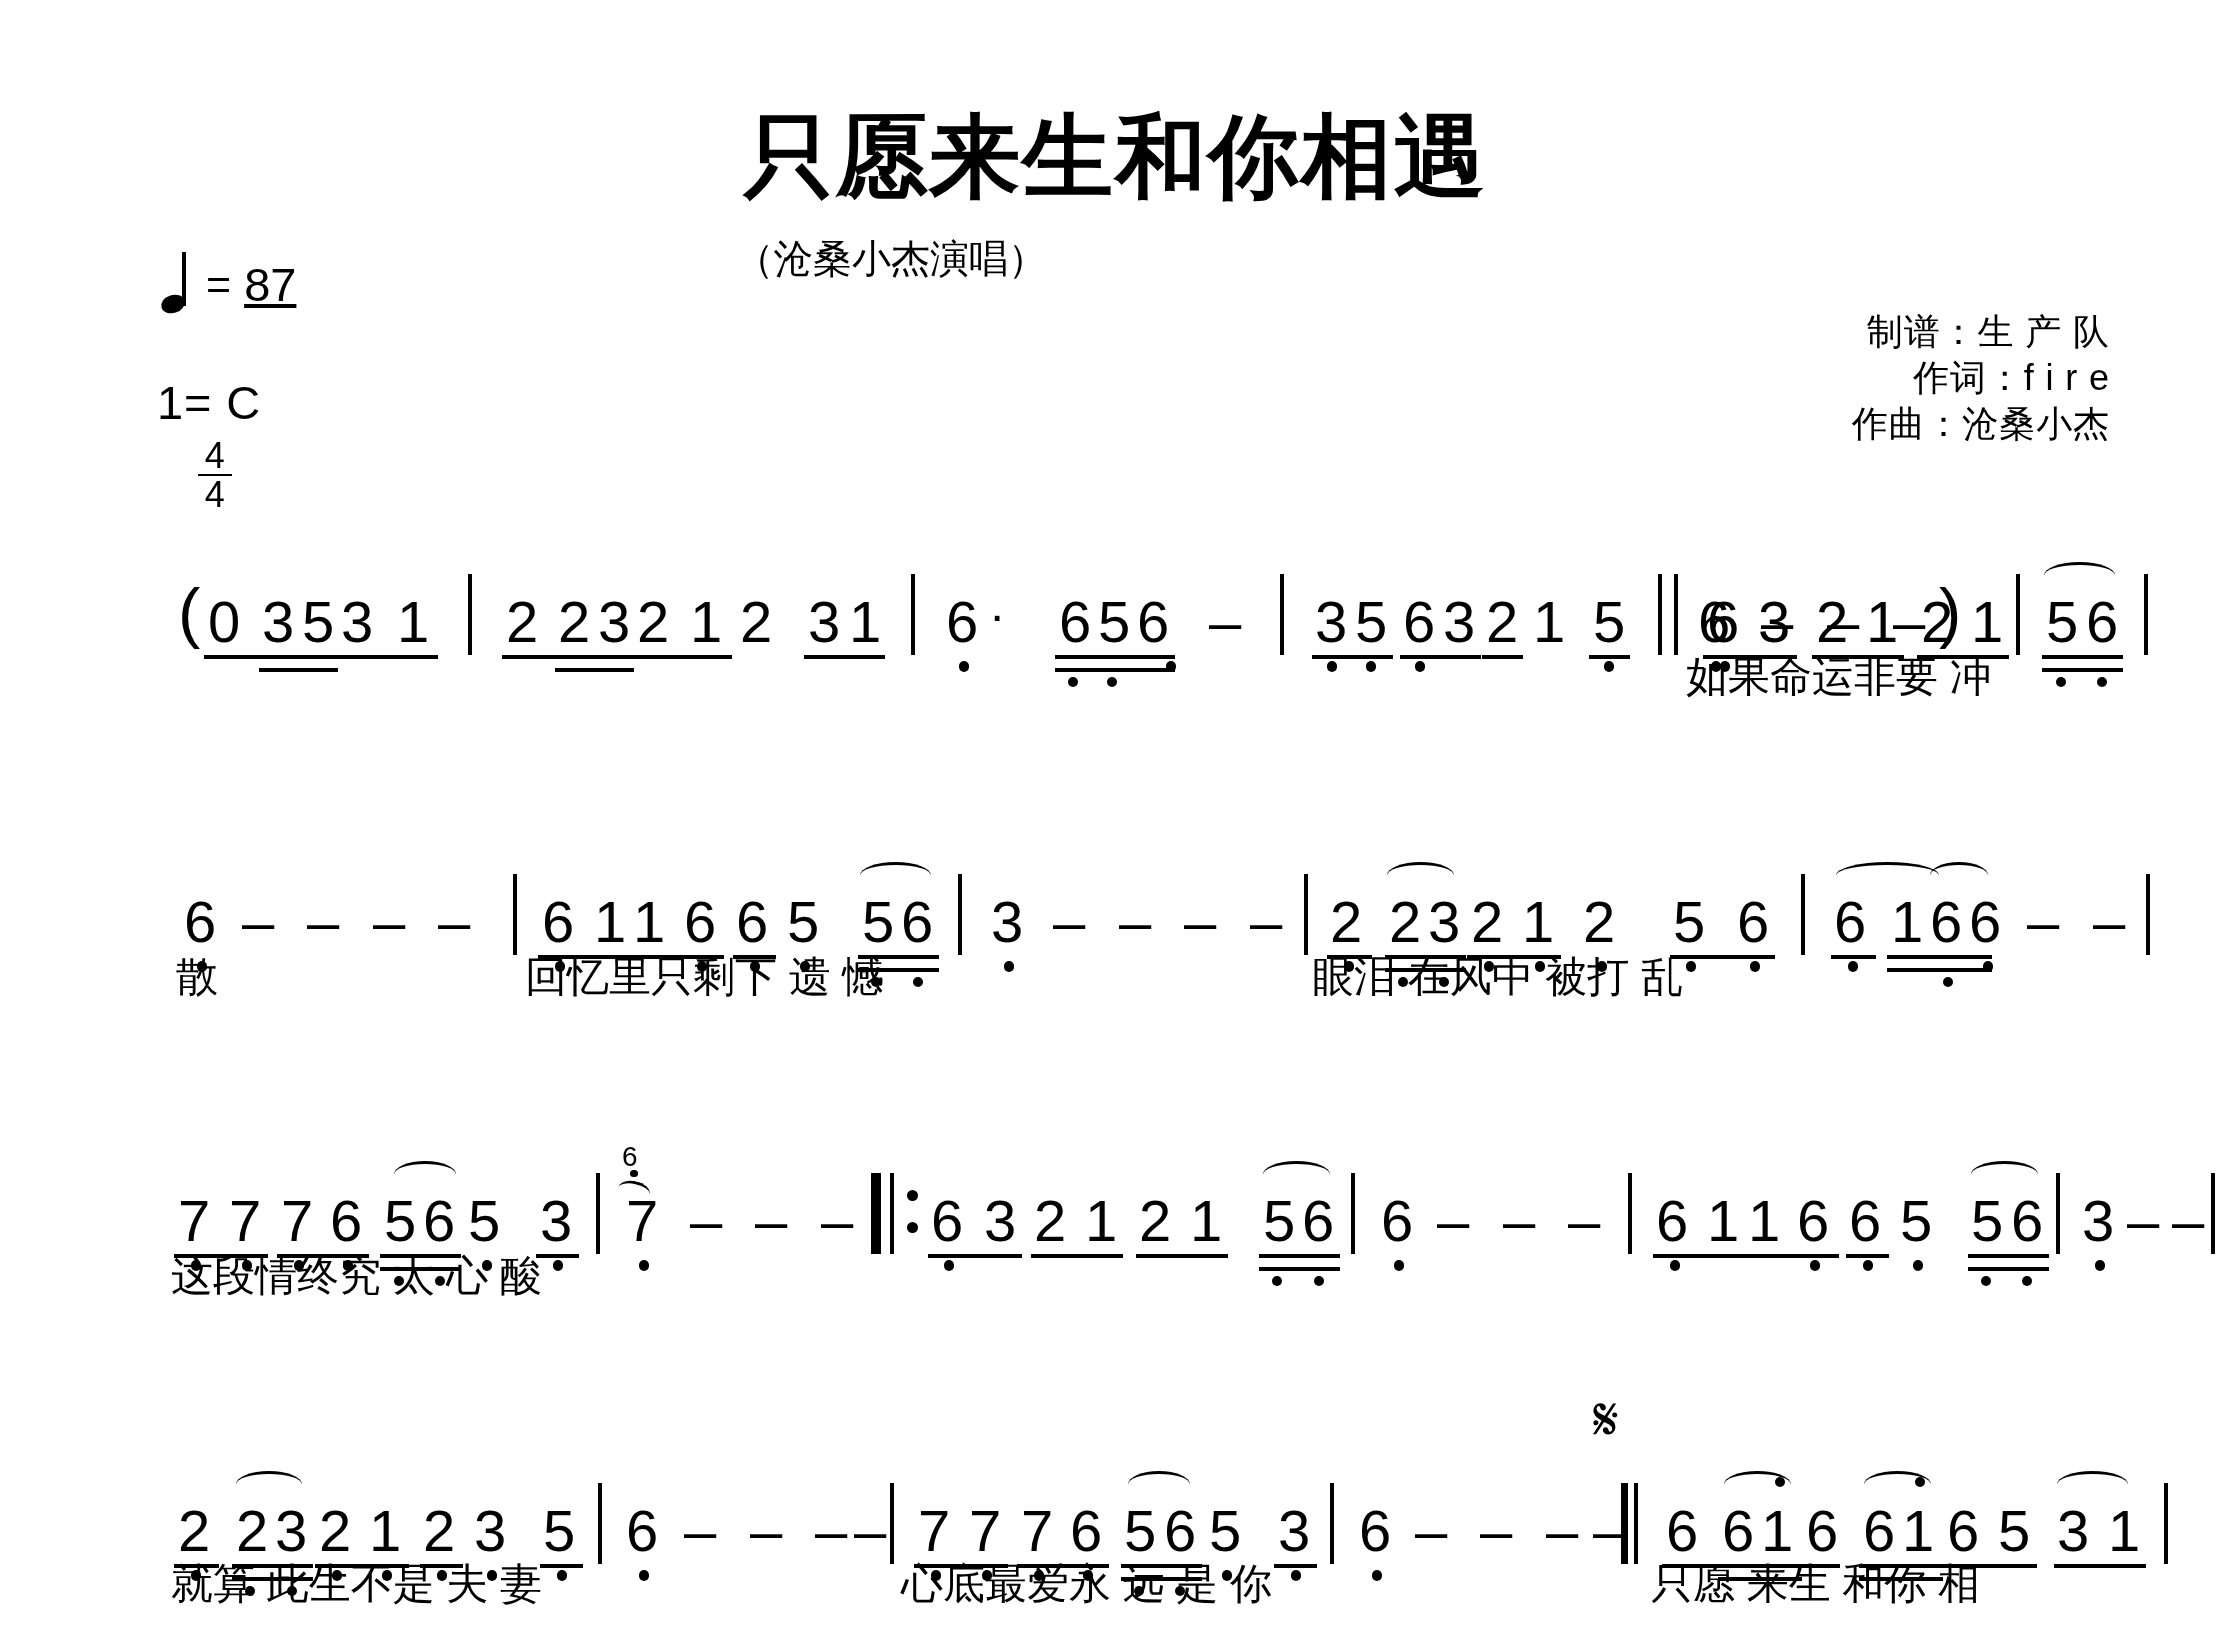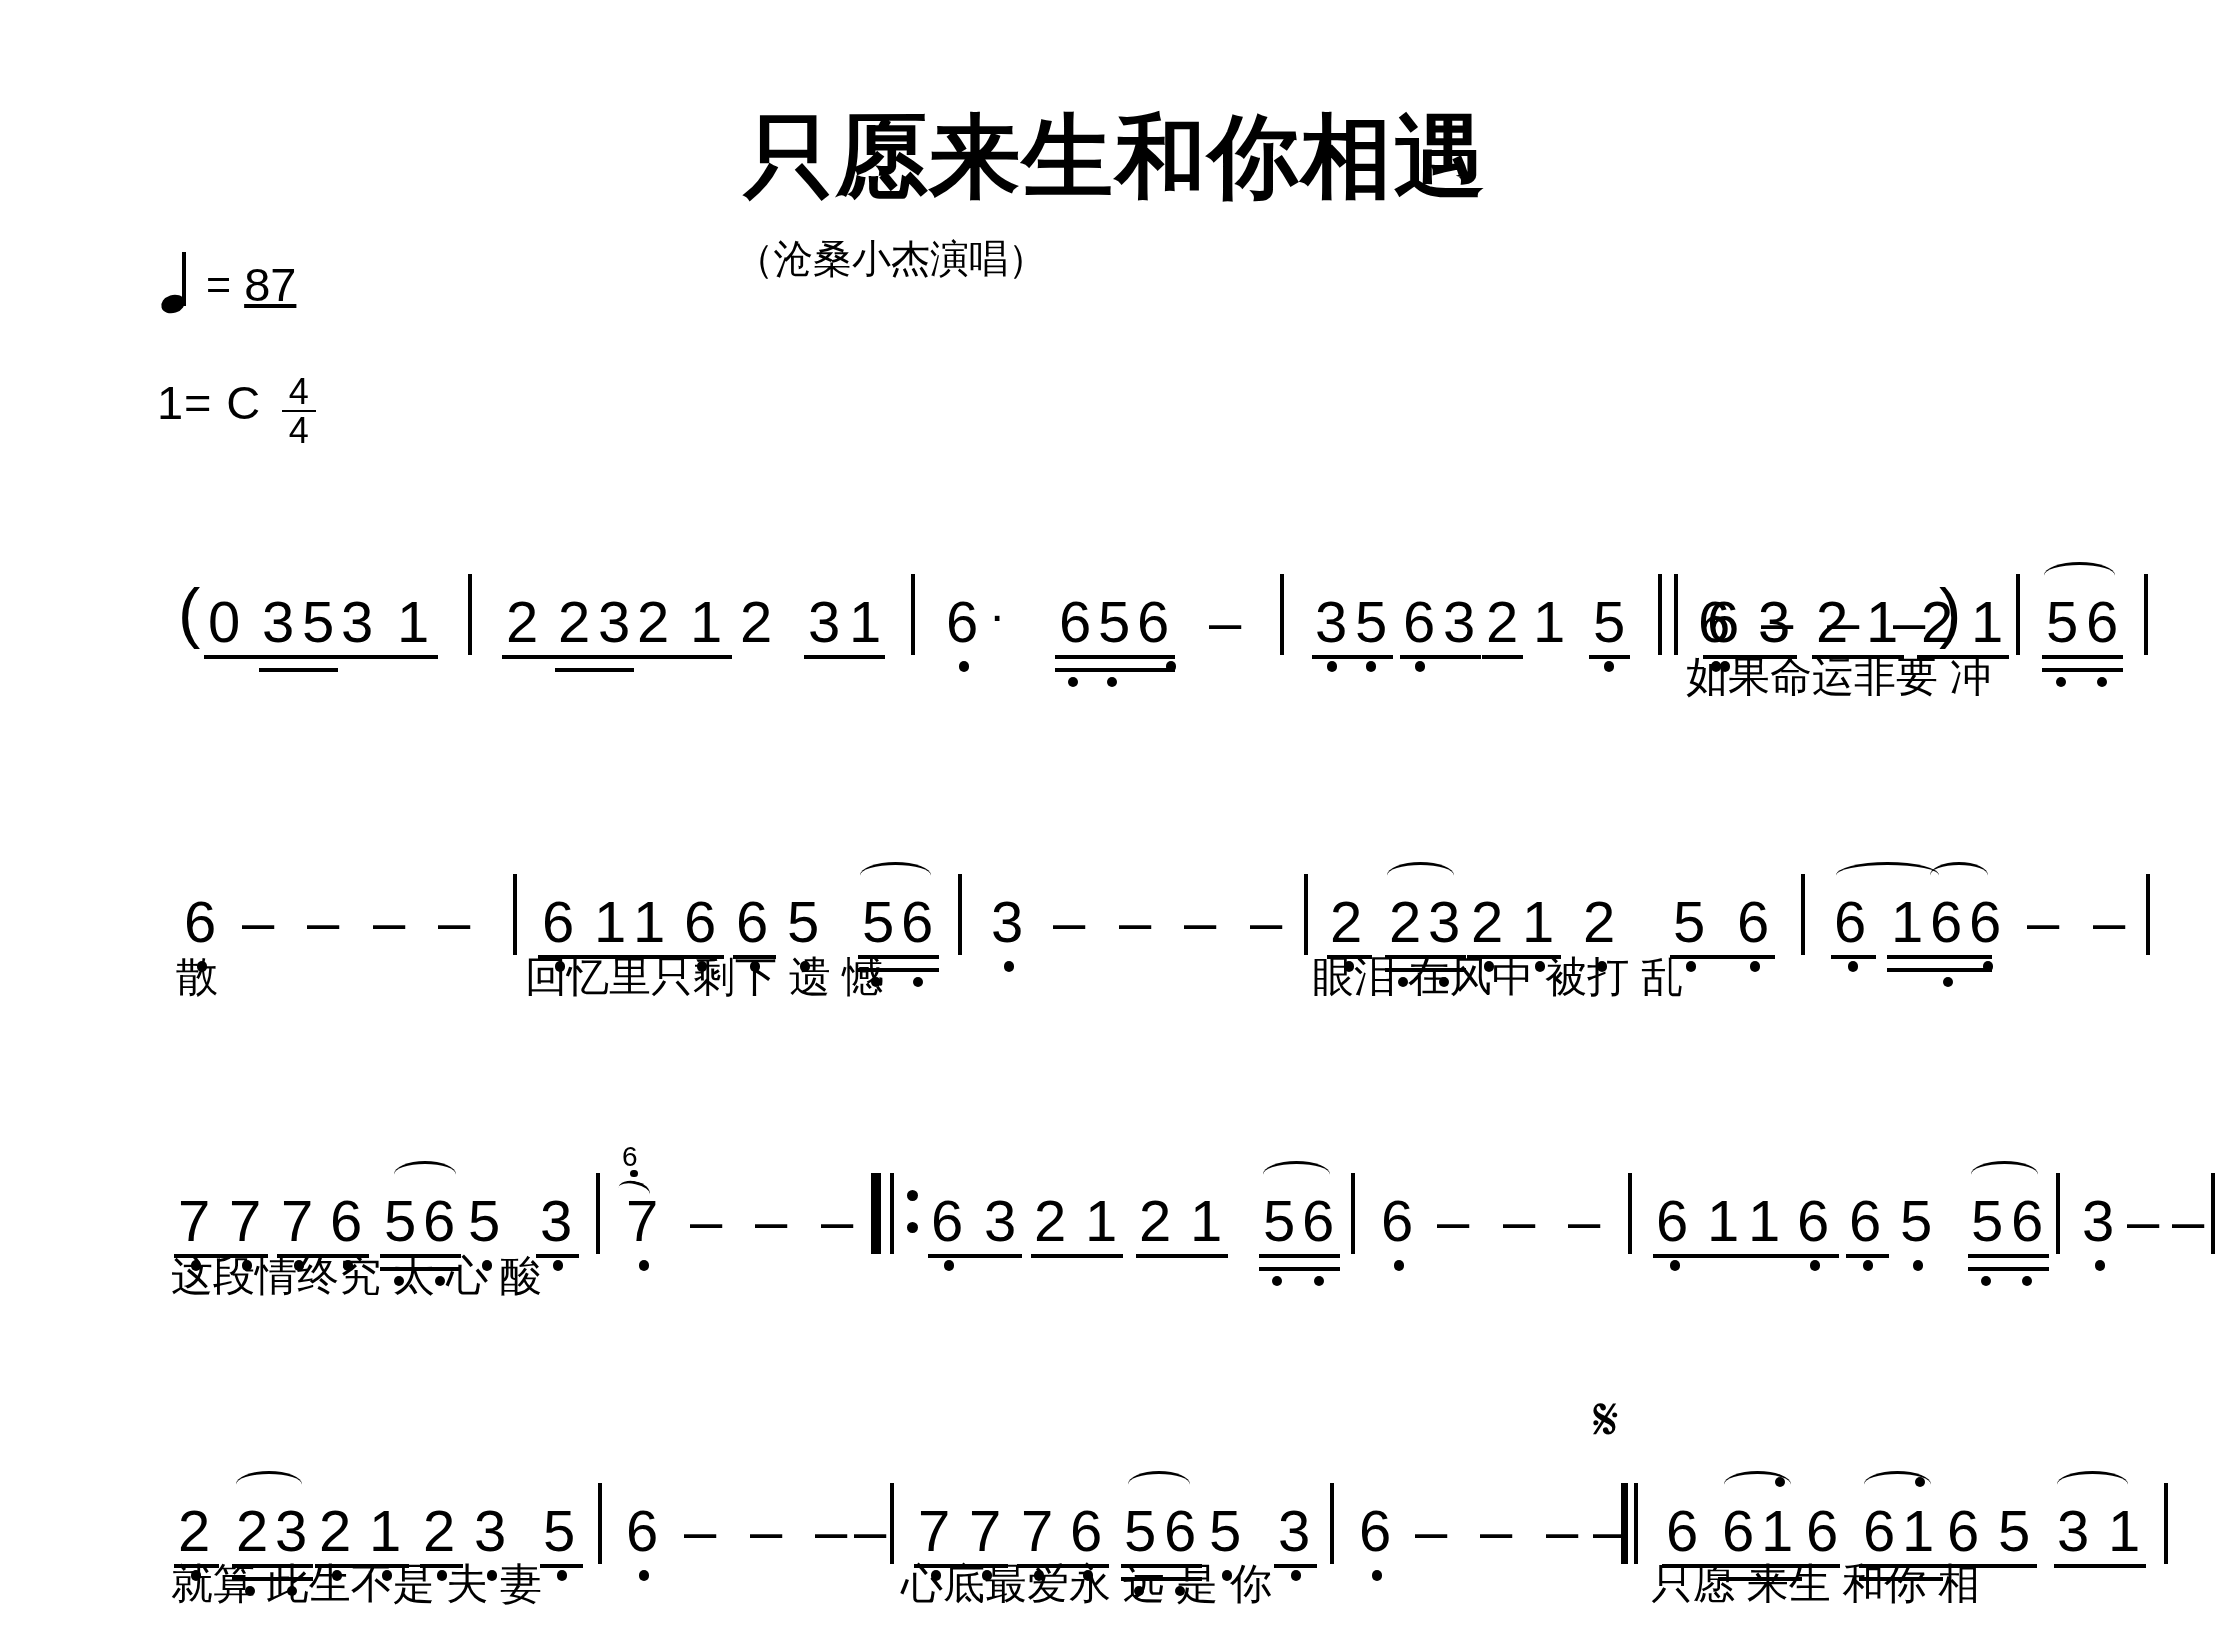--- a/index.html
+++ b/index.html
@@ -24,21 +24,21 @@
   .tempo{position:absolute;left:161px;top:255px;display:flex;align-items:center;gap:13px;}
   .quarter-note{position:relative;width:32px;height:58px;display:inline-block;}
   .quarter-note .head{
     position:absolute;left:0;bottom:0;width:24px;height:18px;background:#000;
     border-radius:50%;transform:rotate(-18deg);
   }
   .quarter-note .stem{position:absolute;left:20.6px;bottom:7.5px;width:4.7px;height:54px;background:#000;}
   .tempo .eq{font-size:43px;font-weight:400;}
   .tempo .bpm{font-size:47px;font-weight:400;text-decoration:underline;}
 
-  .keysig{position:absolute;left:157px;top:375px;display:flex;align-items:flex-start;gap:9.4px;}
+  .keysig{position:absolute;left:157px;top:375px;display:flex;align-items:center;gap:9.4px;flex-direction:column;}
   .keysig .ktext{font-size:47px;letter-spacing:0.9px;}
   .keysig .meter{display:inline-flex;flex-direction:column;align-items:center;line-height:0.92;font-size:36px;margin-left:11.2px;}
   .keysig .meter .num{padding-bottom:1.9px;}
   .keysig .meter .den{border-top:2.8px solid #000;padding-top:1.9px;width:34px;text-align:center;}
 
   .credits{
     position:absolute;right:120px;top:309px;
     text-align:right;font-size:36px;line-height:1.28;letter-spacing:0.9px;white-space:nowrap;
   }
 
@@ -102,20 +102,25 @@
   </div>
 
   <div class="keysig">
     <span class="ktext">1= C</span>
     <span class="meter">
       <span class="num">4</span>
       <span class="den">4</span>
     </span>
   </div>
 
+  <div class="credits">
+    <div>制谱：生 产 队</div>
+    <div>作词：f i r e</div>
+    <div>作曲：沧桑小杰</div>
+  </div>
 
   <div class="system" style="top:539px;">
     <div class="staffline">
 
       <span class="tok paren" style="left:178px;bottom:5.6px;">(</span>
       <span class="tok" style="left:208px;">0</span>
       <span class="tok" style="left:262px;">3</span>
       <span class="tok" style="left:302px;">5</span>
       <span class="tok" style="left:341px;">3</span>
       <span class="tok" style="left:397px;">1</span>

